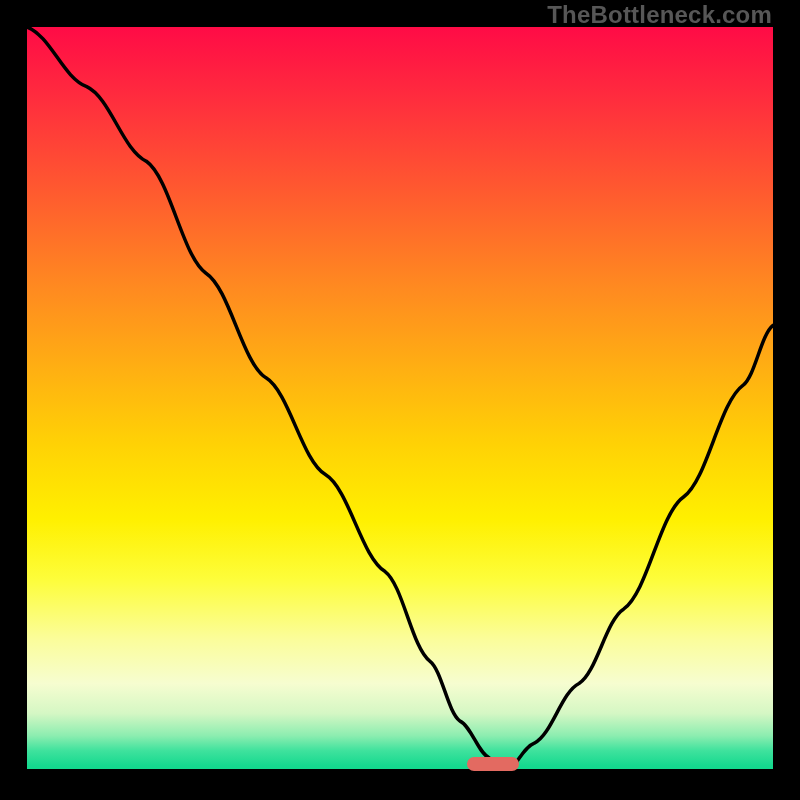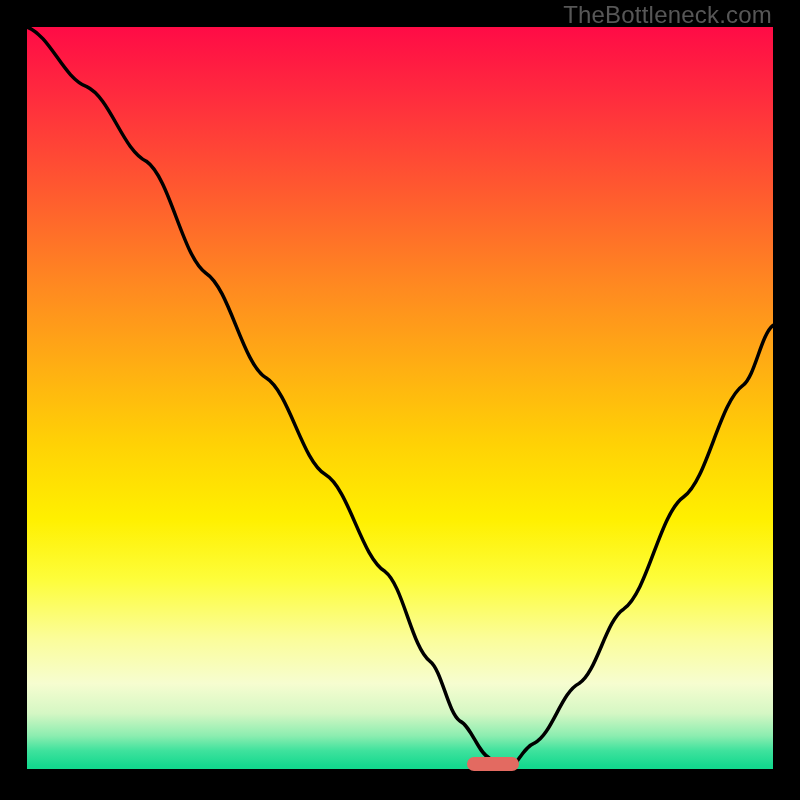--- a/index.html
+++ b/index.html
@@ -2,20 +2,21 @@
 <html><head>
 <meta charset="utf-8">
 <style>
   * { margin: 0; padding: 0; box-sizing: border-box; }
   html, body { width: 800px; height: 800px; overflow: hidden; background: #000; }
   .frame {
     width: 800px;
     height: 608px;
     background: #000;
     position: relative;
+    font-weight: bold;
   }
   .plot-area {
     position: absolute;
     left: 27px;
     top: 27px;
     width: 746px;
     height: 746px;
     background: linear-gradient(to bottom,
       #ff0b46 0%,
       #ff2e3d 10%,

